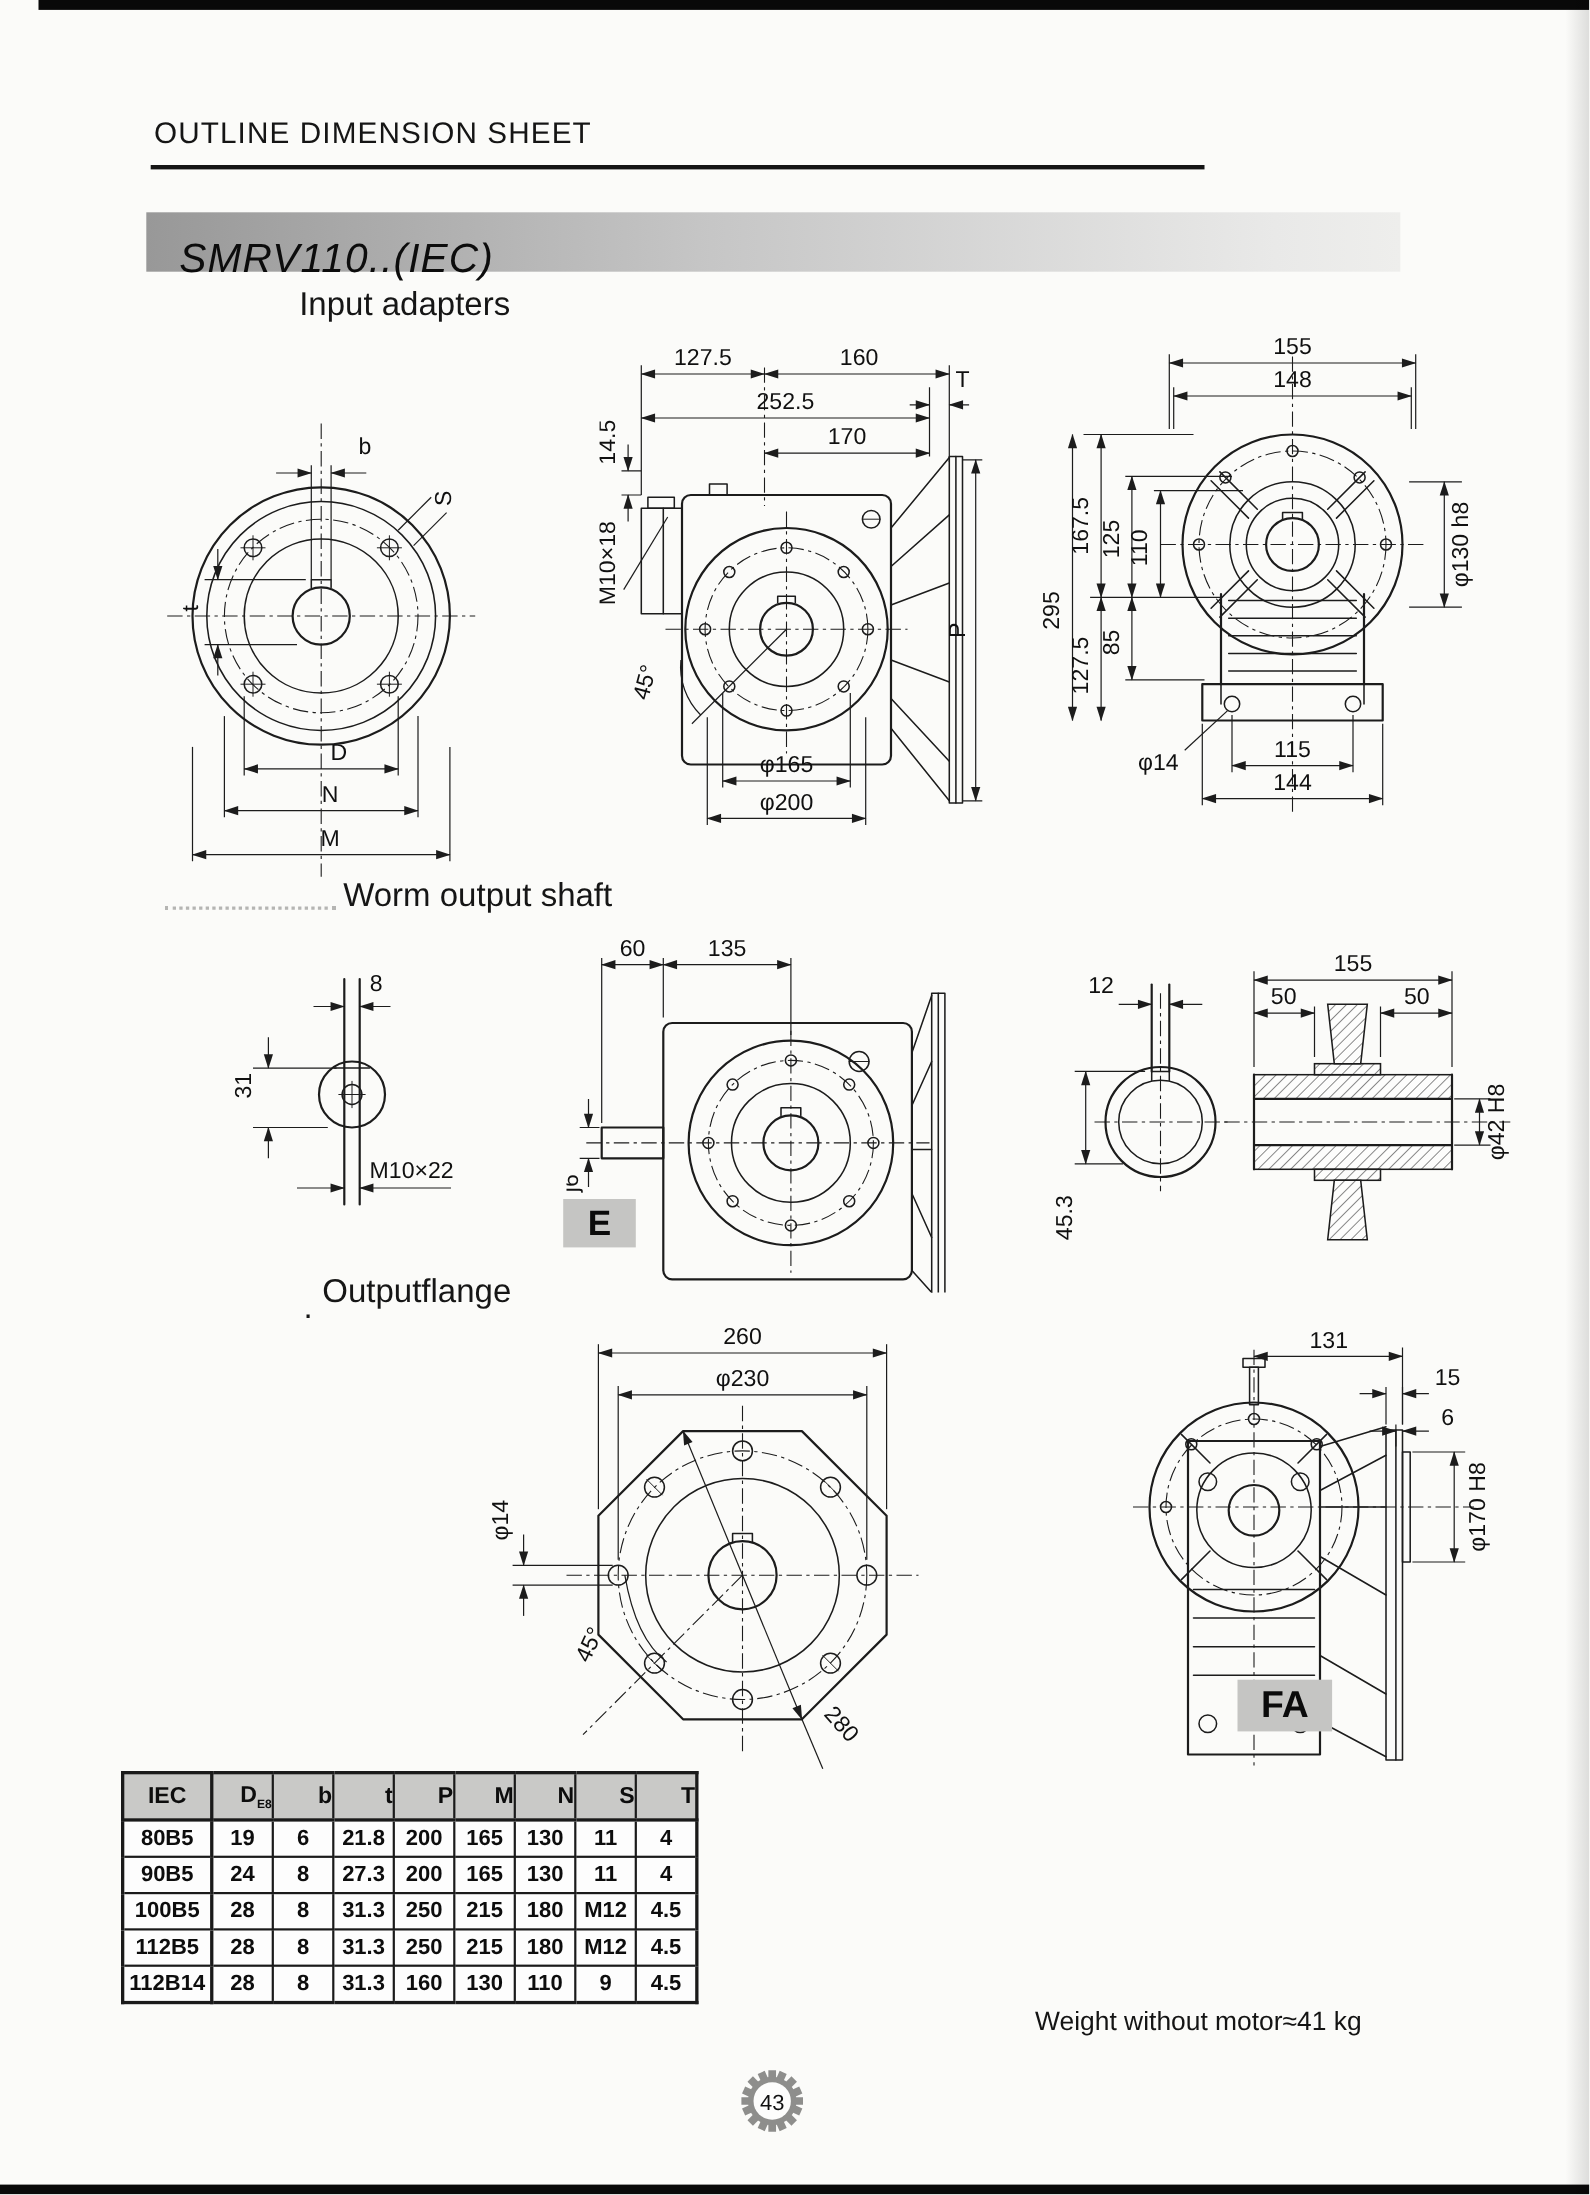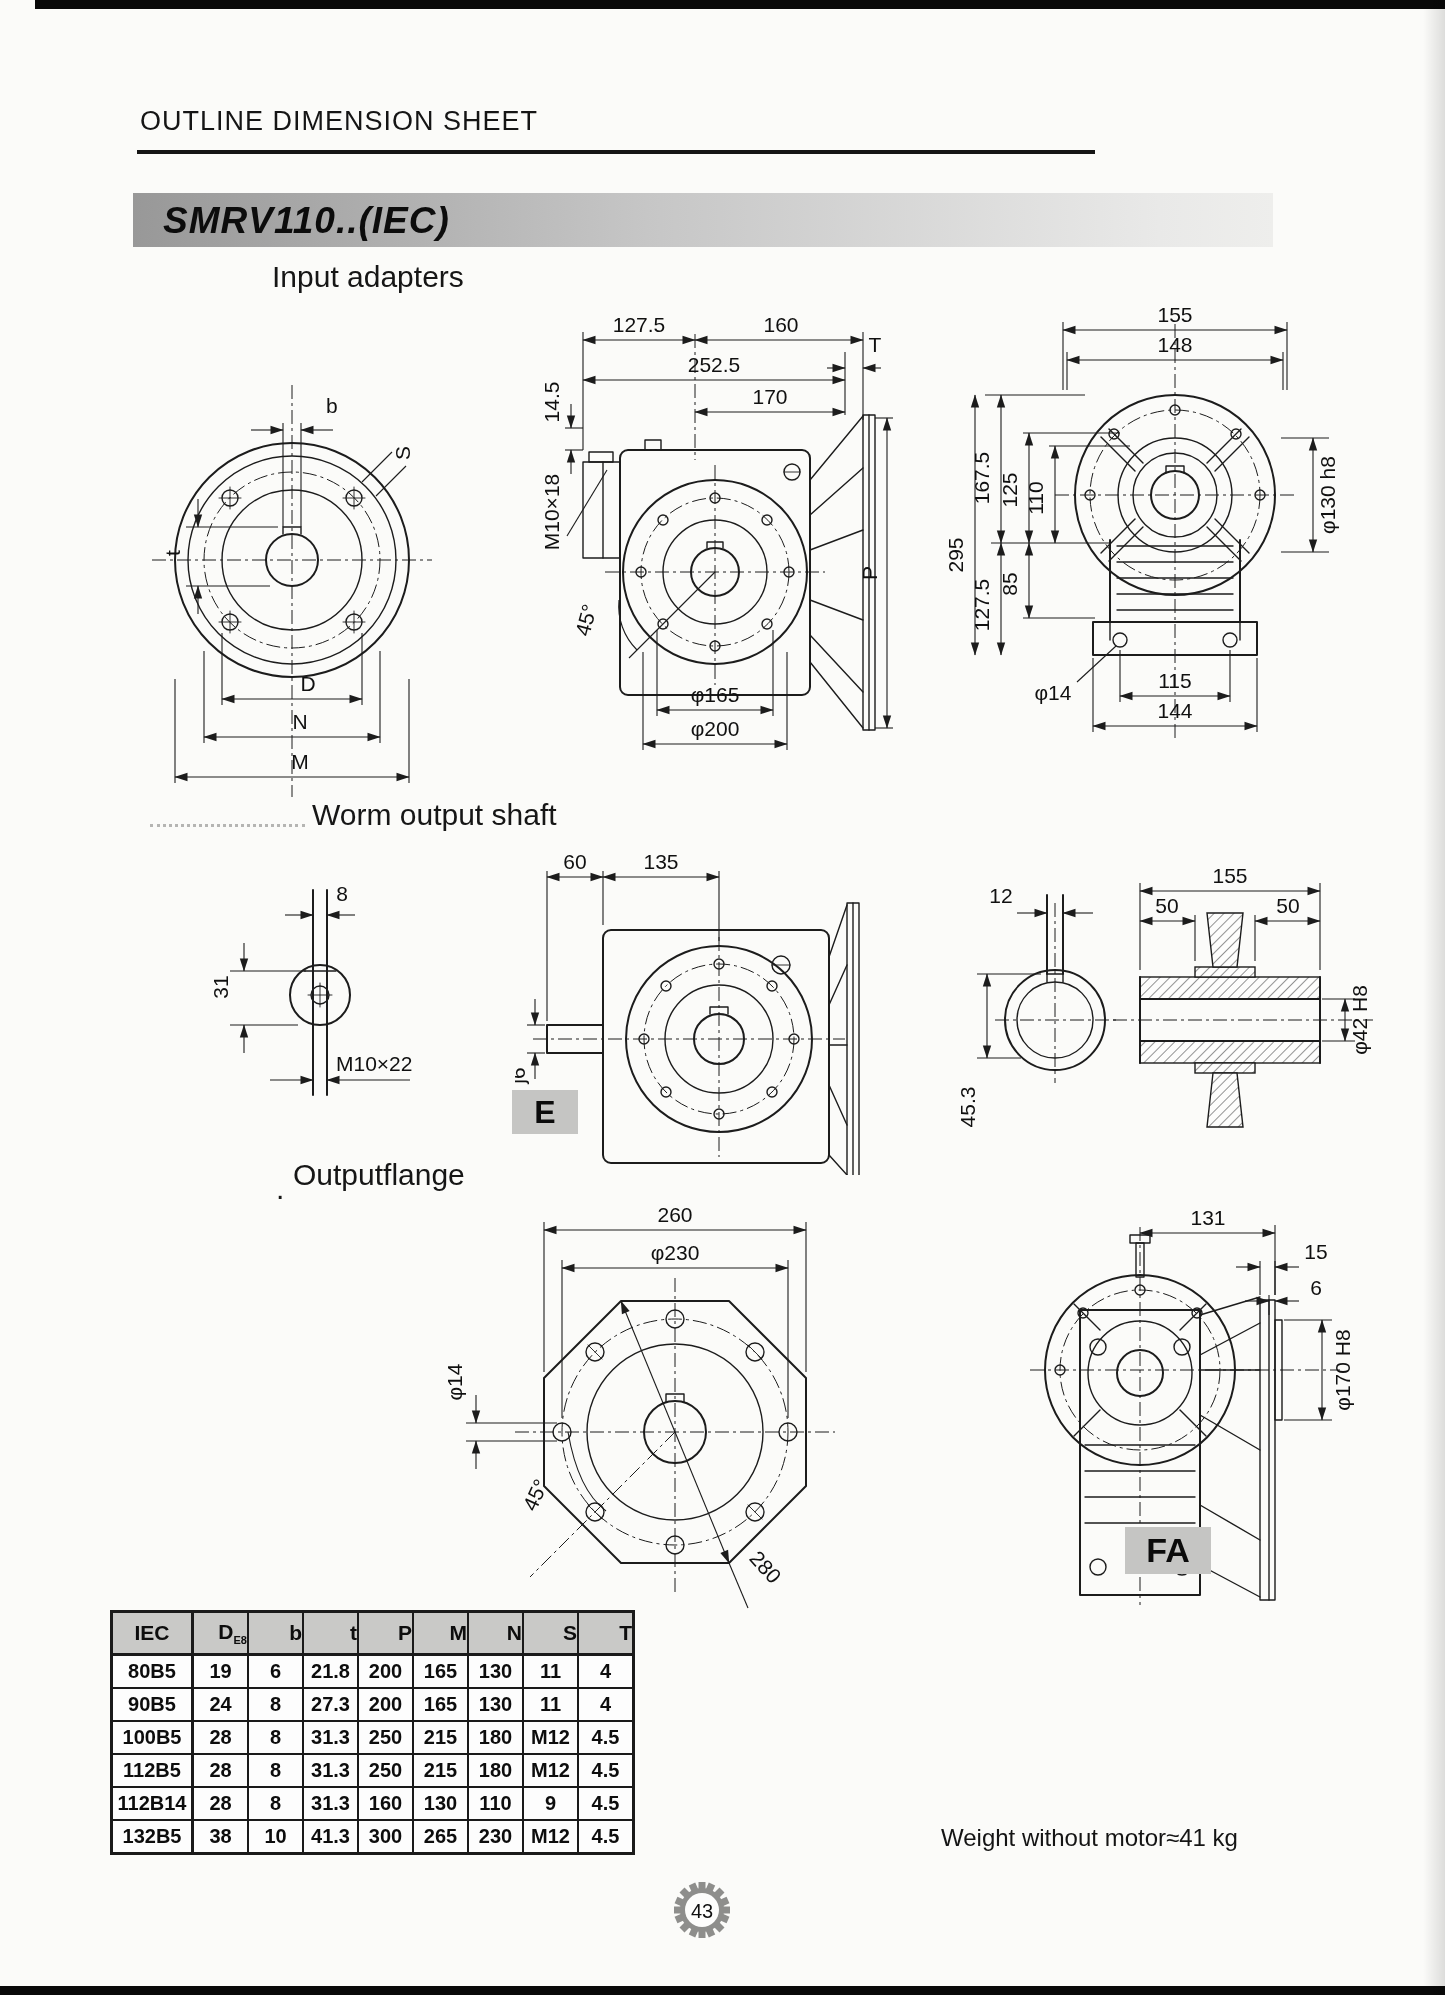--- a/index.html
+++ b/index.html
@@ -7,21 +7,21 @@
         font-family:"Liberation Sans",sans-serif;color:#111;}
   .abs{position:absolute;}
   .edge-top{left:35px;top:0;width:1410px;height:9px;background:#090909;}
   .edge-bottom{left:0;top:1986px;width:1445px;height:9px;background:#090909;}
   .edge-right{right:0;top:0;width:22px;height:1995px;
         background:linear-gradient(to right, rgba(0,0,0,0), rgba(0,0,0,0.12));}
   .doc-header{left:140px;top:106px;font-size:27px;letter-spacing:1px;color:#151515;}
   .header-rule{left:137px;top:150px;width:958px;height:4px;background:#151515;}
   .title-bar{left:133px;top:193px;width:1140px;height:54px;
         background:linear-gradient(to right,#989898,#c6c6c6 45%,#e9e9e8 90%,#eeeeec);}
-  .title-text{position:absolute;left:30px;top:7px;font-size:37px;font-weight:bold;font-style:italic;
+  .title-text{position:absolute;left:30px;top:21px;font-size:37px;font-weight:normal;font-style:italic;
         letter-spacing:1px;color:#0c0c0c;text-align:center;}
   .section-label{font-size:30px;color:#161616;}
   .leader-dots{left:150px;top:824px;width:155px;height:0;border-top:3px dotted #b5b5b3;}
   .view-box{background:#c5c5c3;color:#0b0b0b;font-weight:bold;display:flex;
         align-items:center;justify-content:center;}
   .weight-note{left:900px;top:1824px;font-size:24px;color:#141414;margin-left:41px;}
   
   svg .o{stroke:#1c1c1c;stroke-width:2;fill:none;stroke-linecap:round;stroke-linejoin:round;}
   svg .t2{stroke-width:1.4;}
   svg .d{stroke:#1c1c1c;stroke-width:1.1;fill:none;}
@@ -694,31 +694,20 @@
         <td class="c0">112B14</td>
         <td>28</td>
           <td>8</td>
         <td>31.3</td>
           <td>160</td>
         <td>130</td>
           <td>110</td>
         <td>9</td>
           <td>4.5</td>
       </tr>
-      <tr>
-        <td class="c0">132B5</td>
-        <td>38</td>
-          <td>10</td>
-        <td>41.3</td>
-          <td>300</td>
-        <td>265</td>
-          <td>230</td>
-        <td>M12</td>
-          <td>4.5</td>
-      </tr>
     </tbody>
   </table>
 
   <div class="abs weight-note">Weight without motor≈41 kg</div>
 
   <svg class="abs" style="left:670px;top:1878px" width="64" height="64" viewBox="0 0 64 64">
     <g>
       <g stroke="#8e8e8c" stroke-width="7">
         <line x1="32" y1="4" x2="32" y2="14"></line>
           <line x1="32" y1="50" x2="32" y2="60"></line>

